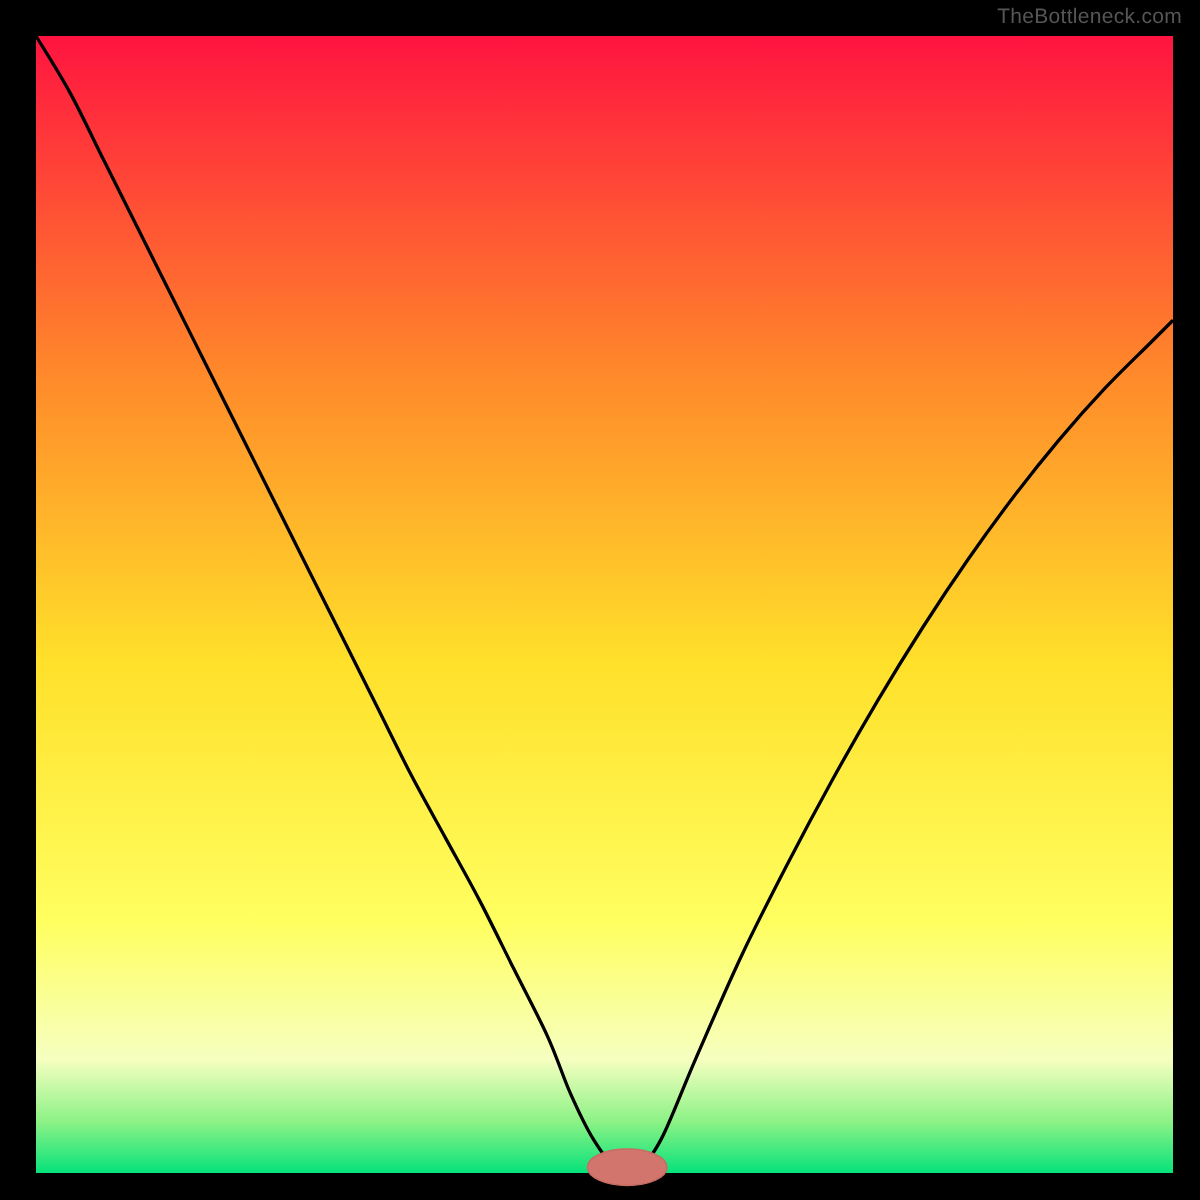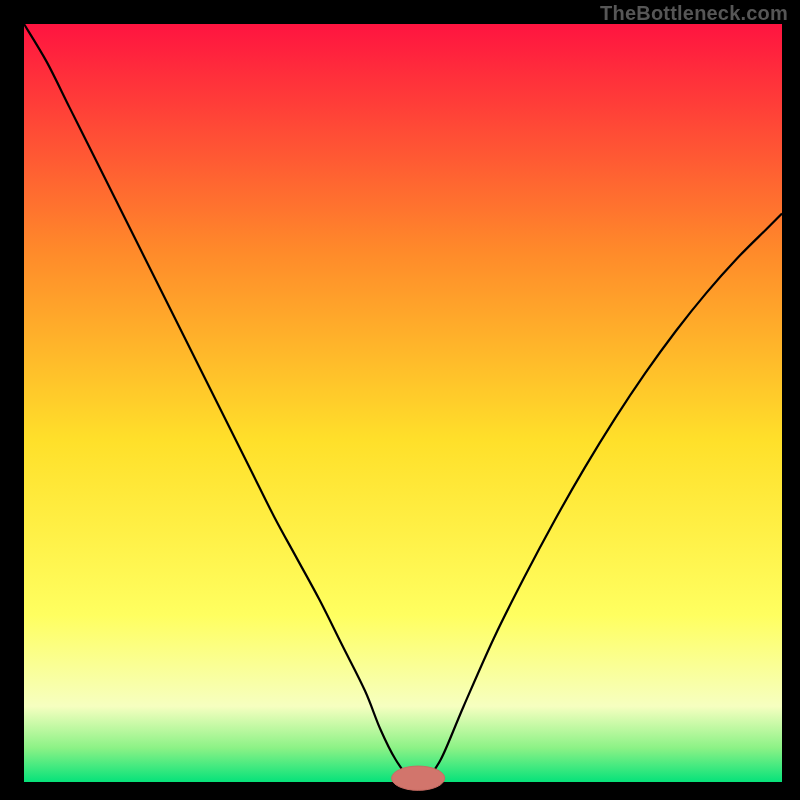--- a/index.html
+++ b/index.html
@@ -14,22 +14,22 @@
     position: relative;
     width: 800px;
     height: 800px;
     background: #000;
   }
   .watermark {
     position: absolute;
     top: 2px;
     right: 12px;
     font-family: Arial, Helvetica, sans-serif;
-    font-size: 20px;
-    font-weight: 700;
+    font-size: 14px;
+    font-weight: 400;
     color: #565656;
     letter-spacing: 0.2px;
   }
   svg {
     position: absolute;
     left: 0;
     top: 0;
   }
 </style>
 </head>

